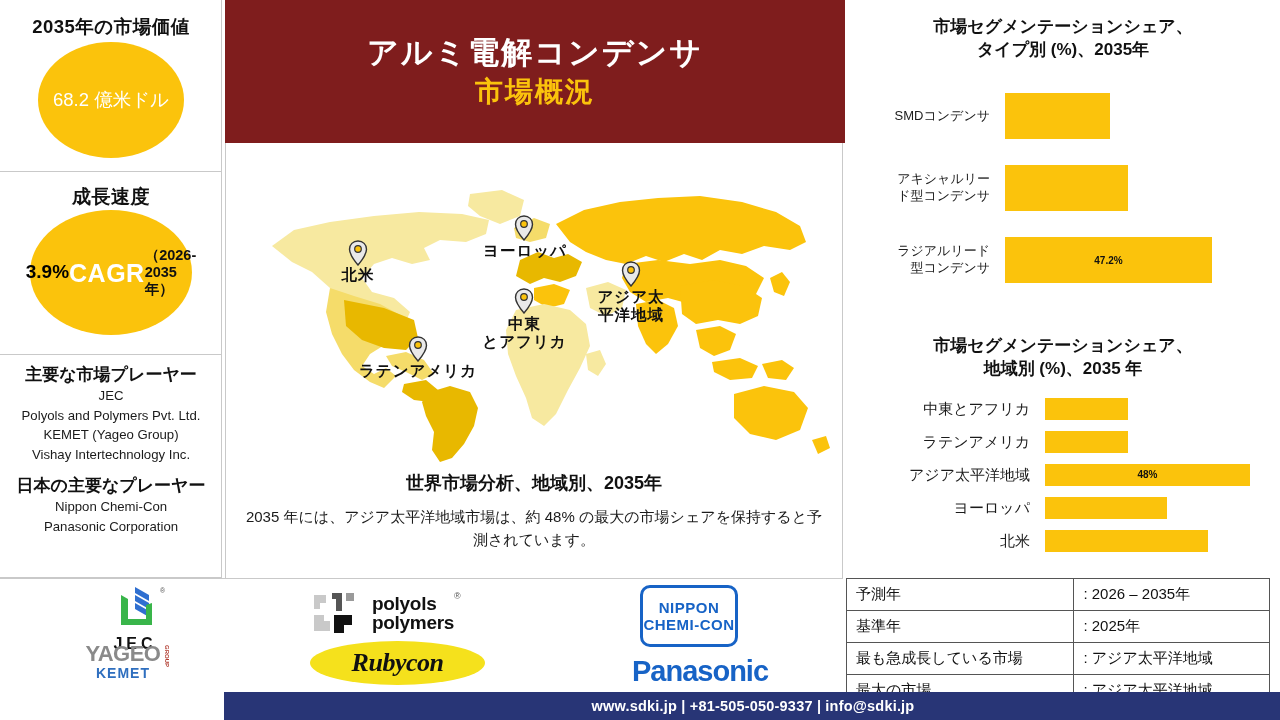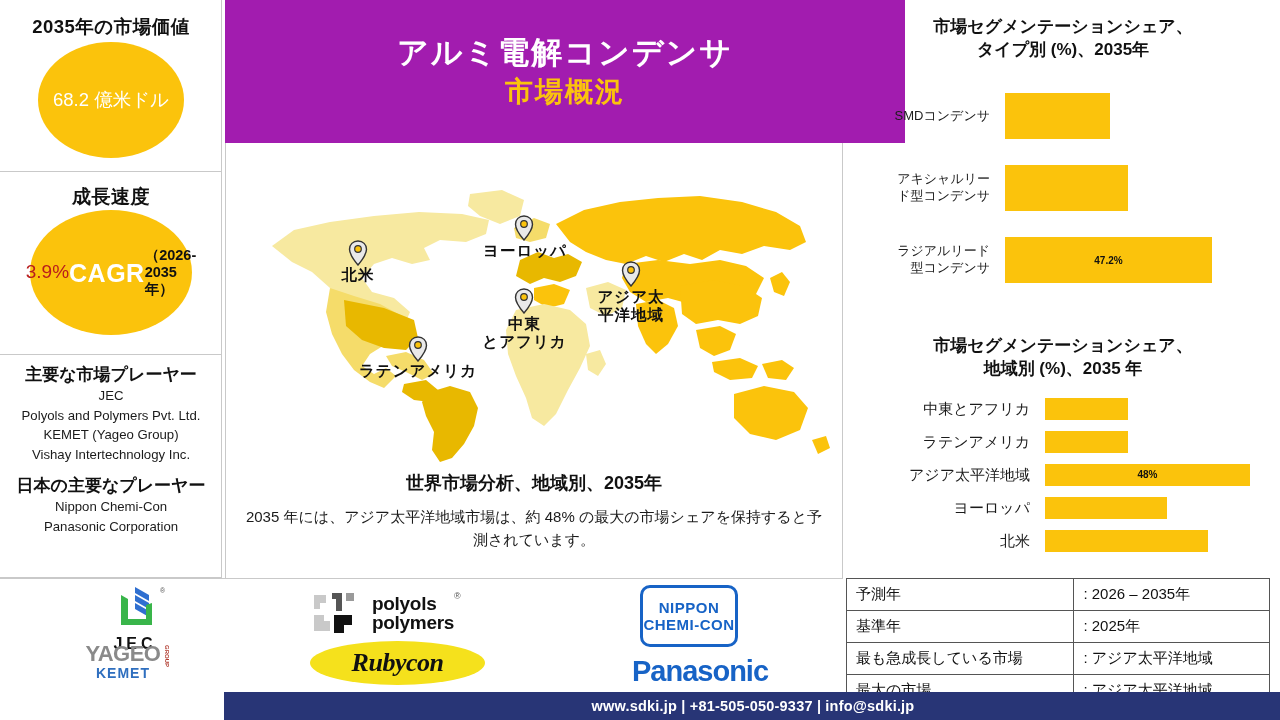--- a/index.html
+++ b/index.html
@@ -33,37 +33,37 @@
     background:#fbc30c; border-radius:50%;
     display:flex; flex-direction:row; align-items:center;
     justify-content:center; 
     position:absolute; left:50%; transform:translateX(-50%);
   }
   .oval1 { width:146px; height:116px; top:42px; }
   .oval1 .v1 { font-size:18.5px; color:#ffffff; line-height:1.25; }
   .oval1 .v2 { font-size:18.5px; color:#ffffff; line-height:1.25; }
 
   .oval2 { width:162px; height:125px; top:38px; }
-  .oval2 .c1 { font-size:19px; color:#b91c1c; font-weight:normal; line-height:1.1; }
+  .oval2 .c1 { font-size:19px; color:#000000; font-weight:bold; line-height:1.1; }
   .oval2 .c2 { font-size:25px; color:#ffffff; font-weight:bold; line-height:1.12; letter-spacing:.5px; }
   .oval2 .c3 { font-size:14.5px; color:#111; font-weight:bold; line-height:1.15; }
 
   .players-h {
     text-align:center; font-weight:bold; font-size:17px; color:#111;
   }
   .players-h.h1 { padding-top:8px; }
   .players-h.h2 { padding-top:10px; }
   .player {
     text-align:center; font-size:13.2px; color:#1b1b1b; line-height:1.48;
   }
 
   
   .banner {
-    position:absolute; left:225px; top:0; width:680px; height:143px;
-    background:#a21caf;
+    position:absolute; left:225px; top:0; width:620px; height:143px;
+    background:#7f1d1d;
     display:flex; flex-direction:column; align-items:center; justify-content:center;
   }
   .banner .t1 {
     color:#ffffff; font-size:31px; font-weight:bold; letter-spacing:2px;
     line-height:1.2; margin-bottom:4px;
   }
   .banner .t2 {
     color:#fbc30c; font-size:28px; font-weight:bold; letter-spacing:2px;
     line-height:1.2;
   }

